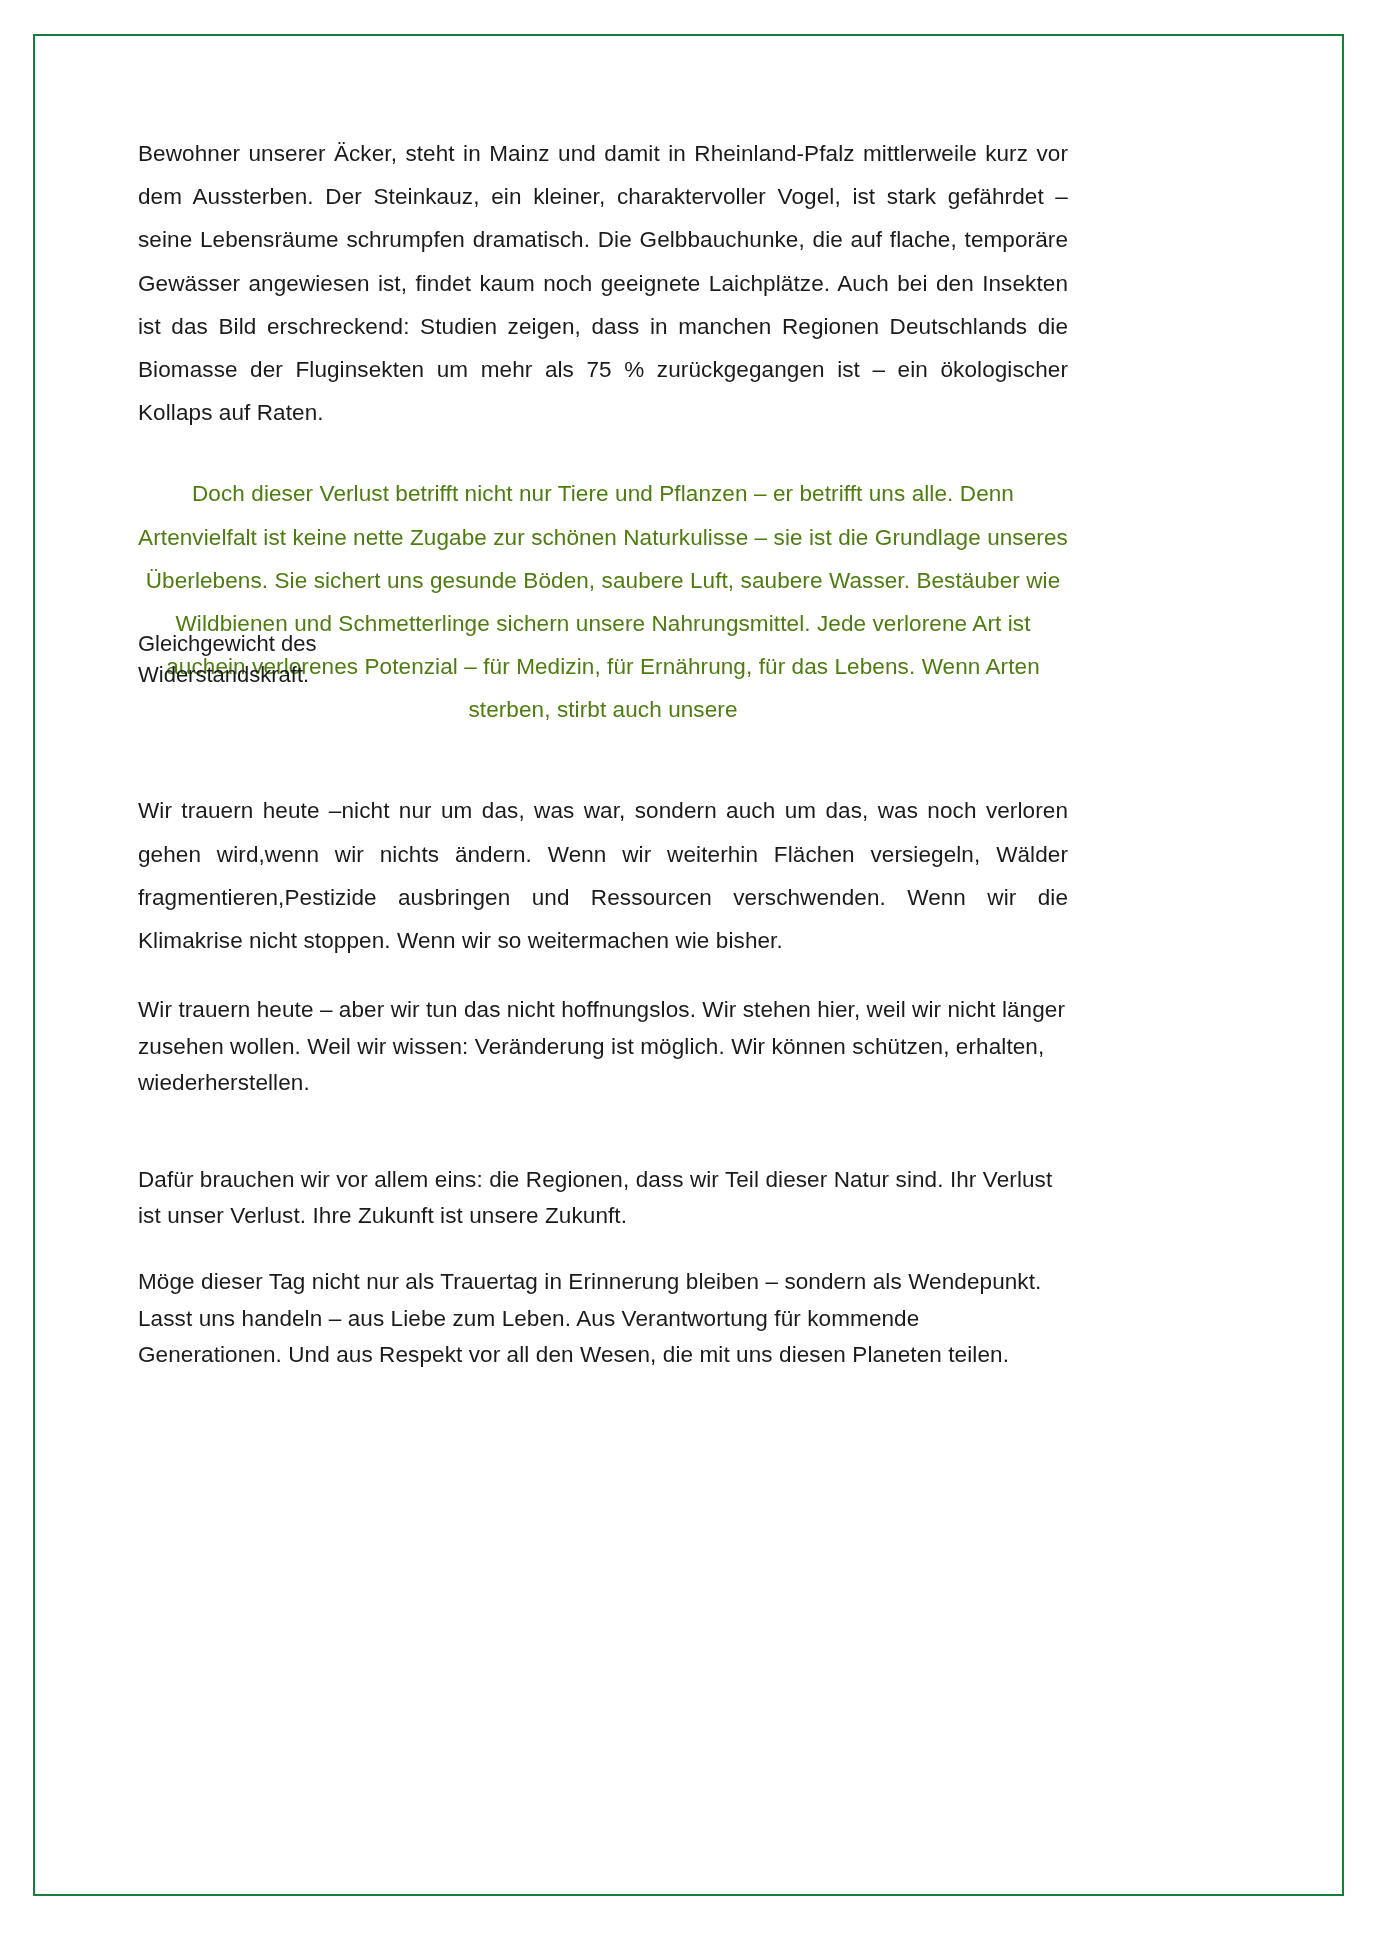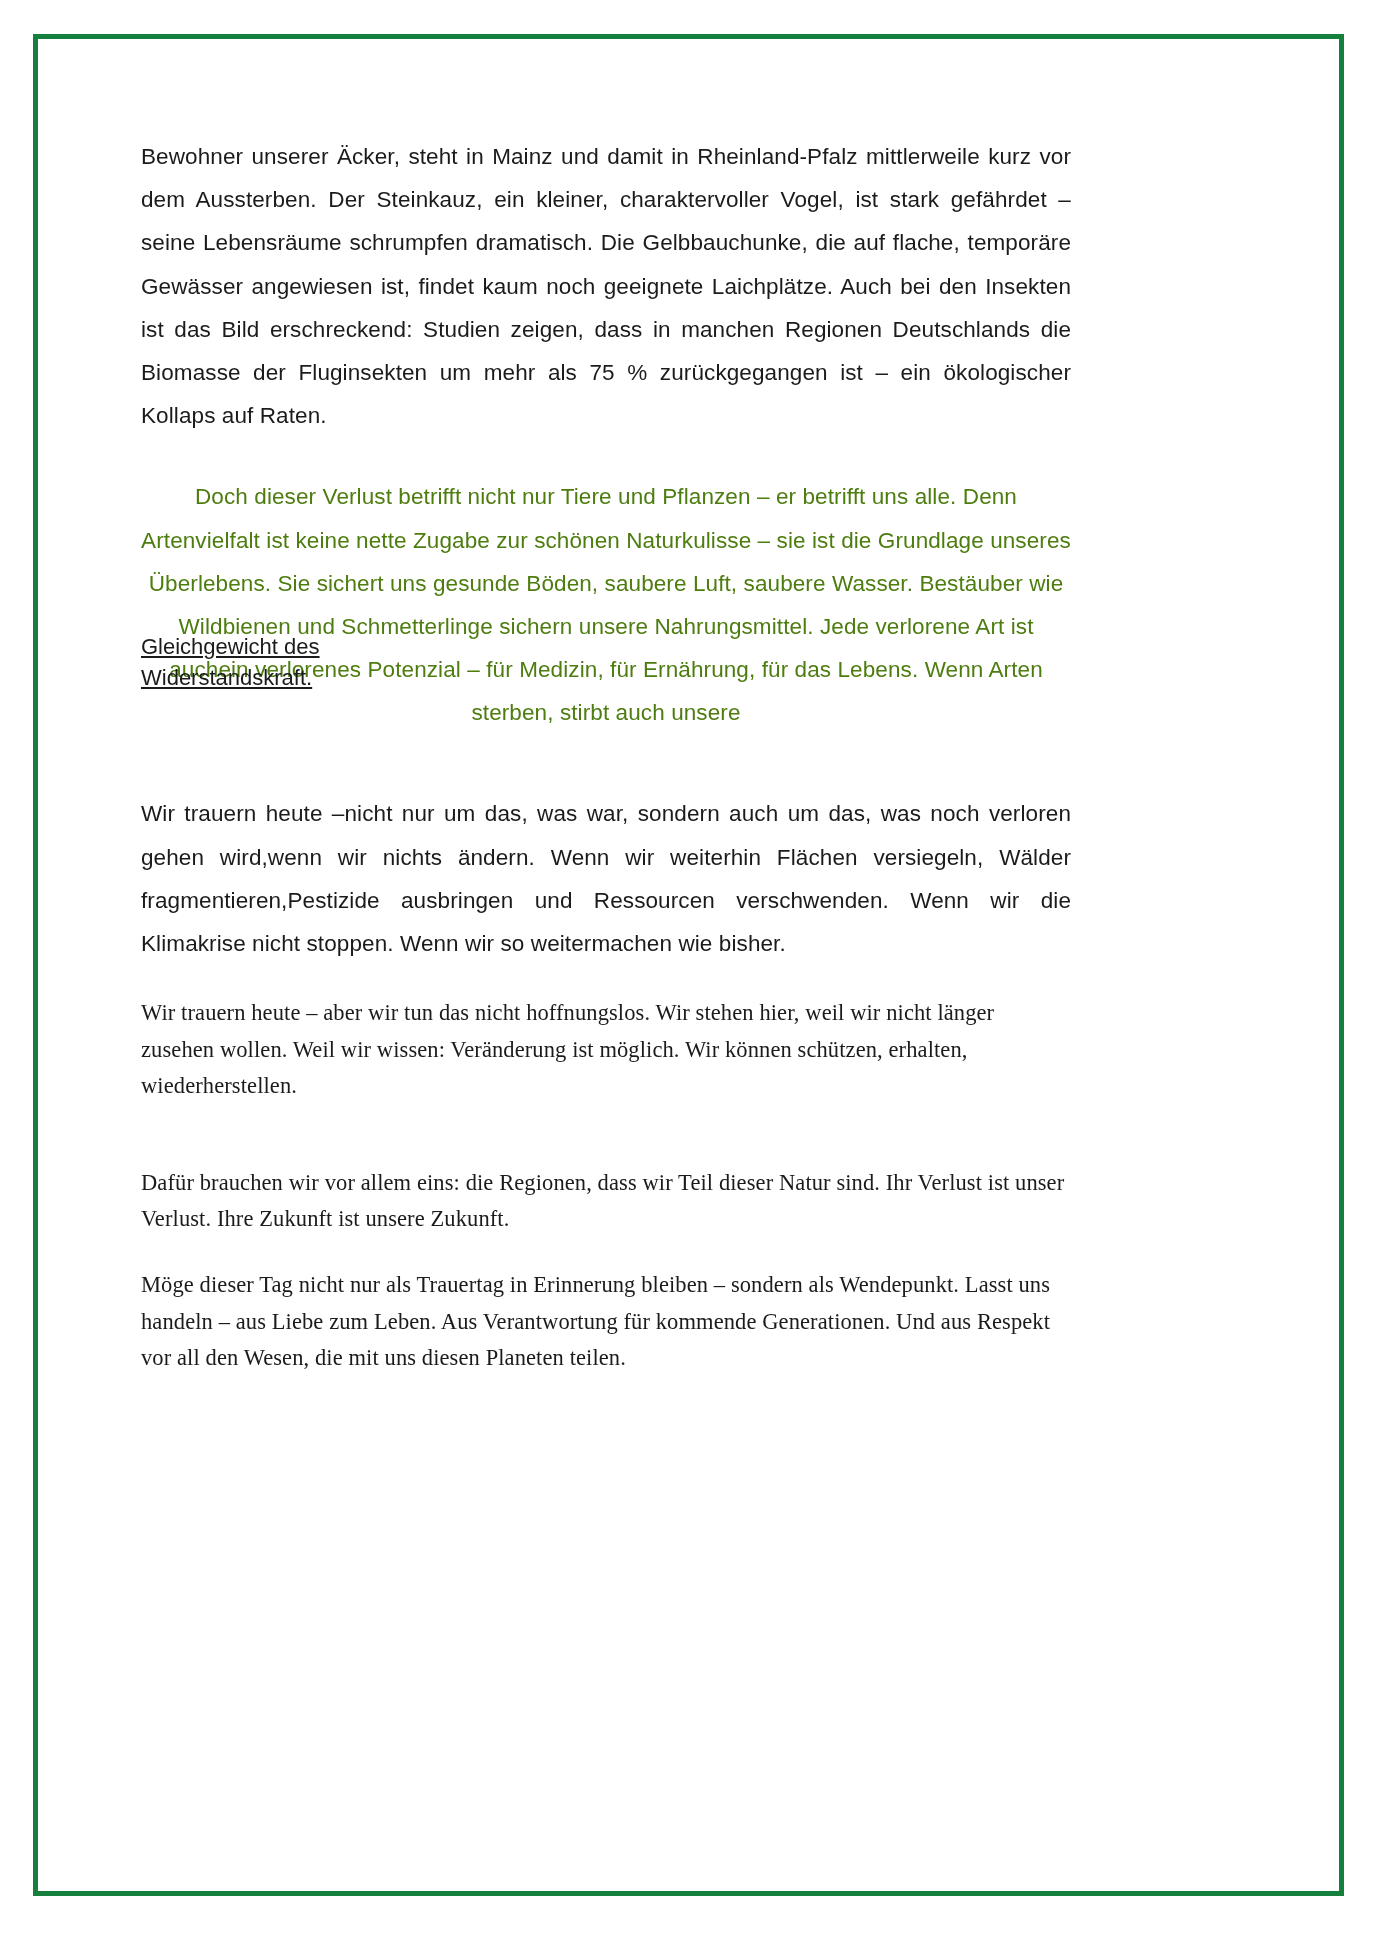--- a/index.html
+++ b/index.html
@@ -15,21 +15,21 @@
     -webkit-font-smoothing: antialiased;
   }
 
   
   .page-frame {
     position: absolute;
     left: 33px;
     top: 34px;
     width: 1311px;
     height: 1862px;
-    border: 5px solid #15803d;
+    border: 2px solid #15803d;
     box-sizing: border-box;
     background: #ffffff;
   }
 
   
   .doc-body {
     position: absolute;
     left: 103px;
     top: 96px;
     width: 930px;
@@ -43,21 +43,20 @@
     letter-spacing: 0.1px;
   }
 
   .para-justify {
     text-align: justify;
     text-align-last: left;
   }
 
   .para-left {
     text-align: left;
-    font-family: Liberation Serif, serif;
   }
 
   .gap-lg  { height: 38px; }
   .gap-md  { height: 30px; }
   .gap-sm  { height: 20px; }
 
   
   .para-center {
     text-align: center;
     font-size: 22.5px;
@@ -70,21 +69,20 @@
   
   .stray-fragment {
     position: absolute;
     left: 103px;
     top: 592px;
     width: 330px;
     font-size: 22px;
     line-height: 1.42;
     color: #1b1b1b;
     text-align: left;
-    text-decoration: underline;
   }
 
   .tight { line-height: 1.62; }
 </style>
 </head>
 <body>
 
 <div class="page-frame">
 
   <div class="doc-body">

